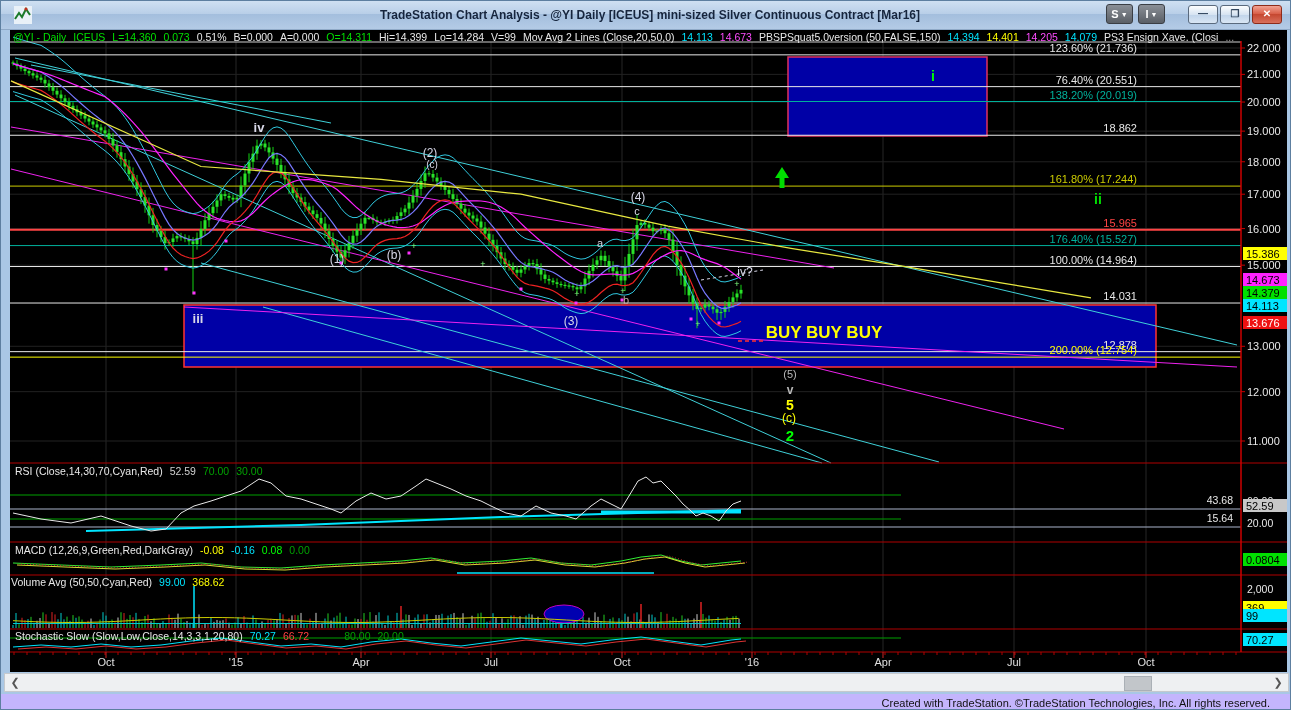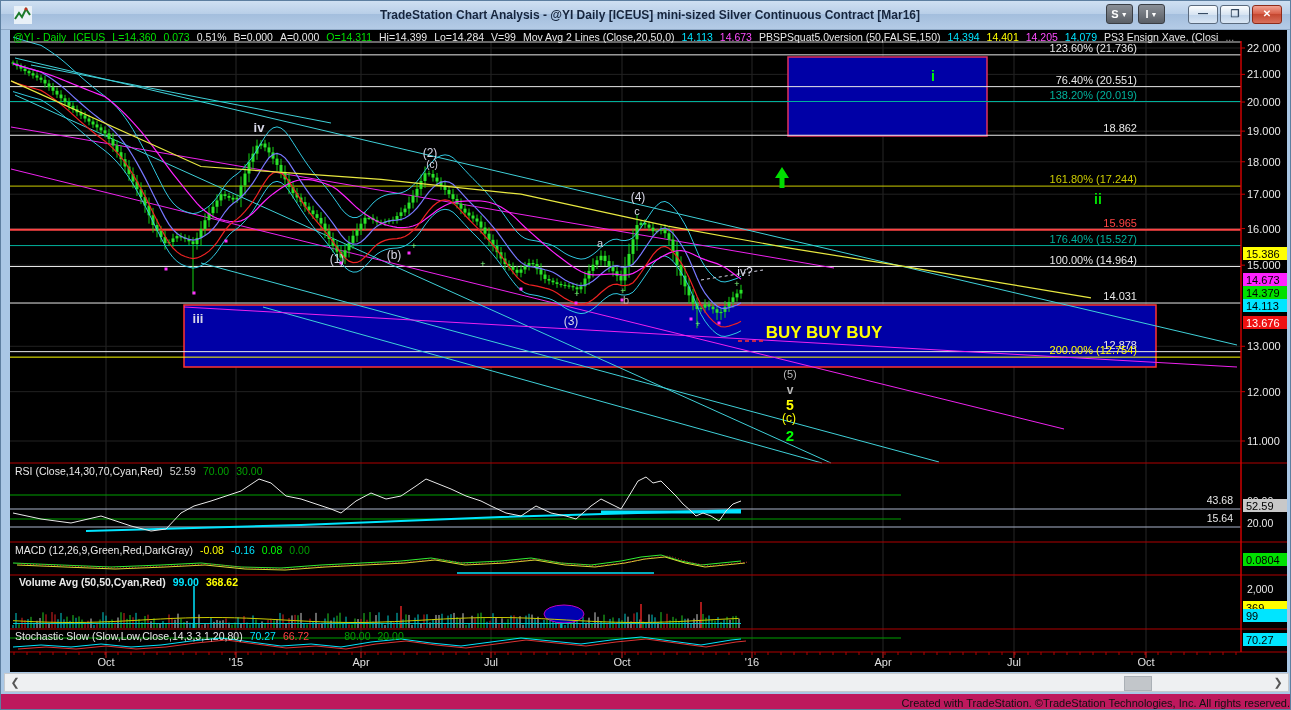--- a/index.html
+++ b/index.html
@@ -27,23 +27,23 @@
   .trow span{margin-right:7px;}
   
   .scrollbar{position:absolute;left:3px;top:672px;width:1285px;height:19px;background:#eef0f2;
              border:1px solid #c5c9cd;box-sizing:border-box;z-index:4;}
   .sb-arrow{position:absolute;top:0;width:16px;height:17px;color:#555;font-size:11px;display:flex;
             align-items:center;justify-content:center;cursor:pointer;}
   .sb-arrow.left{left:2px;} .sb-arrow.right{right:2px;}
   .sb-thumb{position:absolute;top:2px;left:1119px;width:26px;height:13px;background:#c2c6ca;
             border:1px solid #aab0b6;cursor:pointer;}
   
-  .statusbar{position:absolute;left:0;top:693px;width:100%;height:17px;background:#be185d;z-index:4;
+  .statusbar{position:absolute;left:0;top:693px;width:100%;height:17px;background:#c4b5fd;z-index:4;
              font-size:11px;color:#111;display:flex;justify-content:flex-end;align-items:center;
-             padding-right:0;box-sizing:border-box;}
+             padding-right:20px;box-sizing:border-box;}
   svg{position:absolute;left:0;top:0;z-index:1;}
 </style>
 </head>
 <body>
 
 <div class="window">
 
   <svg id="chart-svg" width="1291" height="710">
       <rect x="9" y="28" width="1277" height="643" fill="#000"></rect>
       <line x1="105" y1="41" x2="105" y2="651" stroke="#262626" stroke-width="1"></line>
@@ -977,21 +977,21 @@
   </div>
 
   <div class="trow" id="indicator-row" style="left:12px;top:30px;"><span style="color: rgb(0, 224, 0);">@YI - Daily</span><span style="color: rgb(0, 224, 0);">ICEUS</span><span style="color: rgb(0, 224, 0);">L=14.360</span><span style="color: rgb(0, 224, 0);">0.073</span><span style="color: rgb(232, 232, 232);">0.51%</span><span style="color: rgb(232, 232, 232);">B=0.000</span><span style="color: rgb(232, 232, 232);">A=0.000</span><span style="color: rgb(0, 224, 0);">O=14.311</span><span style="color: rgb(232, 232, 232);">Hi=14.399</span><span style="color: rgb(232, 232, 232);">Lo=14.284</span><span style="color: rgb(232, 232, 232);">V=99</span><span style="color: rgb(232, 232, 232);">Mov Avg 2 Lines (Close,20,50,0)</span><span style="color: rgb(0, 229, 255);">14.113</span><span style="color: rgb(255, 76, 255);">14.673</span><span style="color: rgb(232, 232, 232);">PBSPSquat5.0version (50,FALSE,150)</span><span style="color: rgb(0, 229, 255);">14.394</span><span style="color: rgb(255, 255, 0);">14.401</span><span style="color: rgb(255, 76, 255);">14.205</span><span style="color: rgb(0, 229, 255);">14.079</span><span style="color: rgb(232, 232, 232);">PS3 Ensign Xave. (Closi</span><span style="color: rgb(154, 154, 154);">...</span></div>
 
   <div class="trow" style="left:14px;top:464px;text-decoration:underline;">
     <span style="color:#e8e8e8">RSI (Close,14,30,70,Cyan,Red)</span><span id="rsi-vals"><span style="color: rgb(208, 208, 208);">52.59</span><span style="color: rgb(0, 160, 0);">70.00</span><span style="color: rgb(0, 160, 0);">30.00</span></span>
   </div>
   <div class="trow" style="left:14px;top:543px;">
     <span style="color:#e8e8e8">MACD (12,26,9,Green,Red,DarkGray)</span><span id="macd-vals"><span style="color: rgb(255, 255, 0);">-0.08</span><span style="color: rgb(0, 229, 255);">-0.16</span><span style="color: rgb(0, 255, 0);">0.08</span><span style="color: rgb(0, 160, 0);">0.00</span></span>
   </div>
-  <div class="trow" style="left:18px;top:575px;font-weight:bold;">
+  <div class="trow" style="left:10px;top:575px;">
     <span style="color:#e8e8e8">Volume Avg (50,50,Cyan,Red)</span><span id="vol-vals"><span style="color: rgb(0, 229, 255);">99.00</span><span style="color: rgb(255, 255, 0);">368.62</span></span>
   </div>
   <div class="trow" style="left:14px;top:629px;">
     <span style="color:#e8e8e8">Stochastic Slow (Slow,Low,Close,14,3,3,1,20,80)</span><span id="stoch-vals"><span style="color: rgb(0, 229, 255);">70.27</span><span style="color: rgb(255, 64, 64);">66.72</span><span style="color: rgb(0, 160, 0); padding-left: 28px;">80.00</span><span style="color: rgb(0, 160, 0);">20.00</span></span>
   </div>
 
   <div class="scrollbar">
     <div class="sb-arrow left">❮</div>
     <div class="sb-thumb"></div>
     <div class="sb-arrow right">❯</div>

